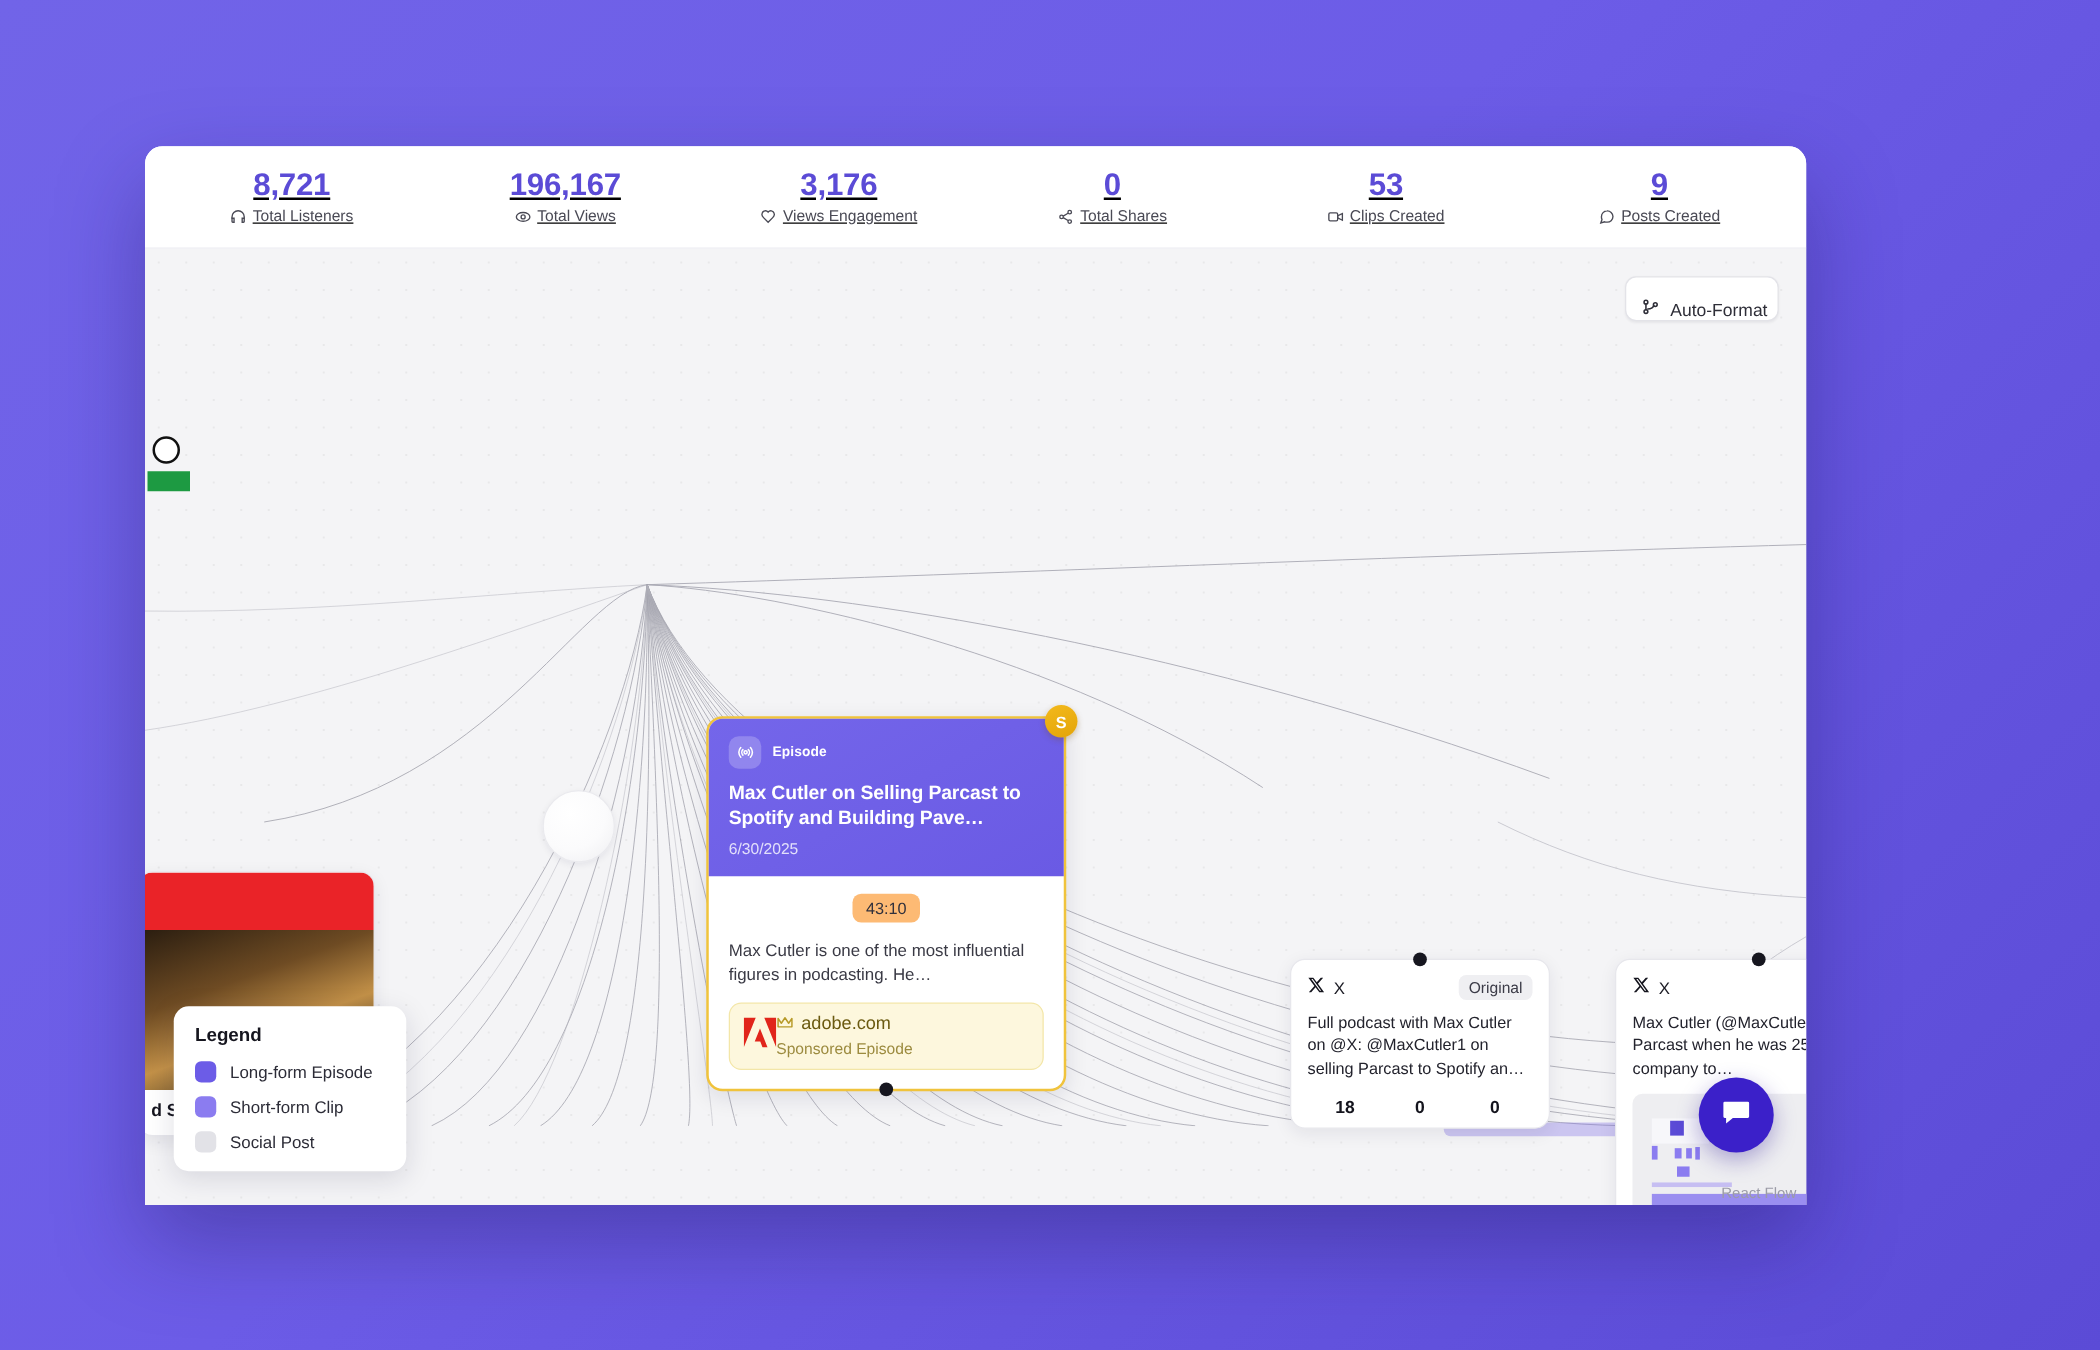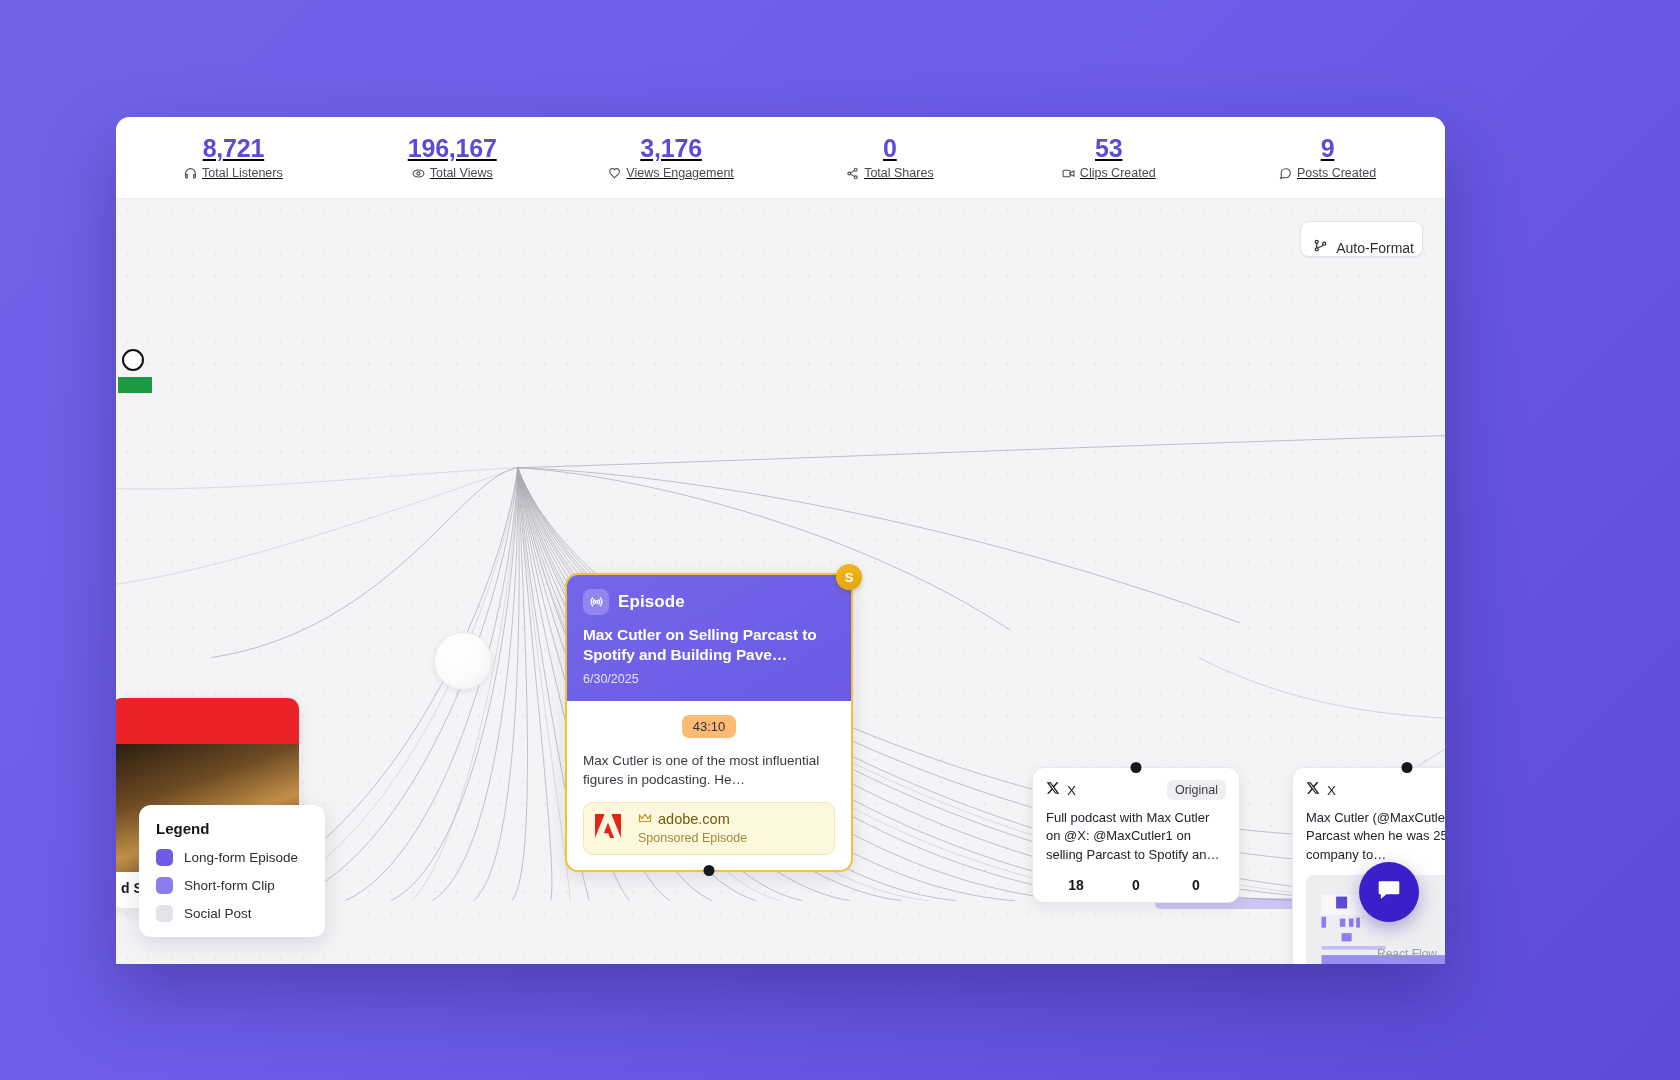--- a/index.html
+++ b/index.html
@@ -150,21 +150,21 @@
   .ep-kind {
     display: flex; align-items: center; gap: 9px;
     margin-bottom: 10px;
   }
   .ep-kind-icon {
     width: 26px; height: 26px;
     border-radius: 8px;
     background: rgba(255,255,255,.22);
     display: flex; align-items: center; justify-content: center;
   }
-  .ep-kind-label { font-size: 17px; font-weight: 600; letter-spacing:.1px; }
+  .ep-kind-label { font-size: 11px; font-weight: 600; letter-spacing:.1px; }
   #episode-title {
     font-size: 15.5px;
     font-weight: 700;
     line-height: 1.28;
     letter-spacing: -0.1px;
   }
   #episode-date {
     margin-top: 7px;
     font-size: 12.5px;
     color: rgba(255,255,255,.80);
@@ -186,21 +186,21 @@
     color: #3a3a45;
   }
   #sponsor-box {
     margin-top: 13px;
     background: #fdf7dd;
     border: 1px solid #f3e6a8;
     border-radius: 10px;
     padding: 9px 11px;
     display: flex;
     align-items: center;
-    gap: 17px;
+    gap: 0;
   }
   #sponsor-logo { flex: none; }
   .sponsor-domain {
     font-size: 14.5px;
     color: #6b5a10;
     display: flex; align-items: center; gap: 6px;
     line-height: 1.1;
   }
   .sponsor-sub {
     margin-top: 3px;

